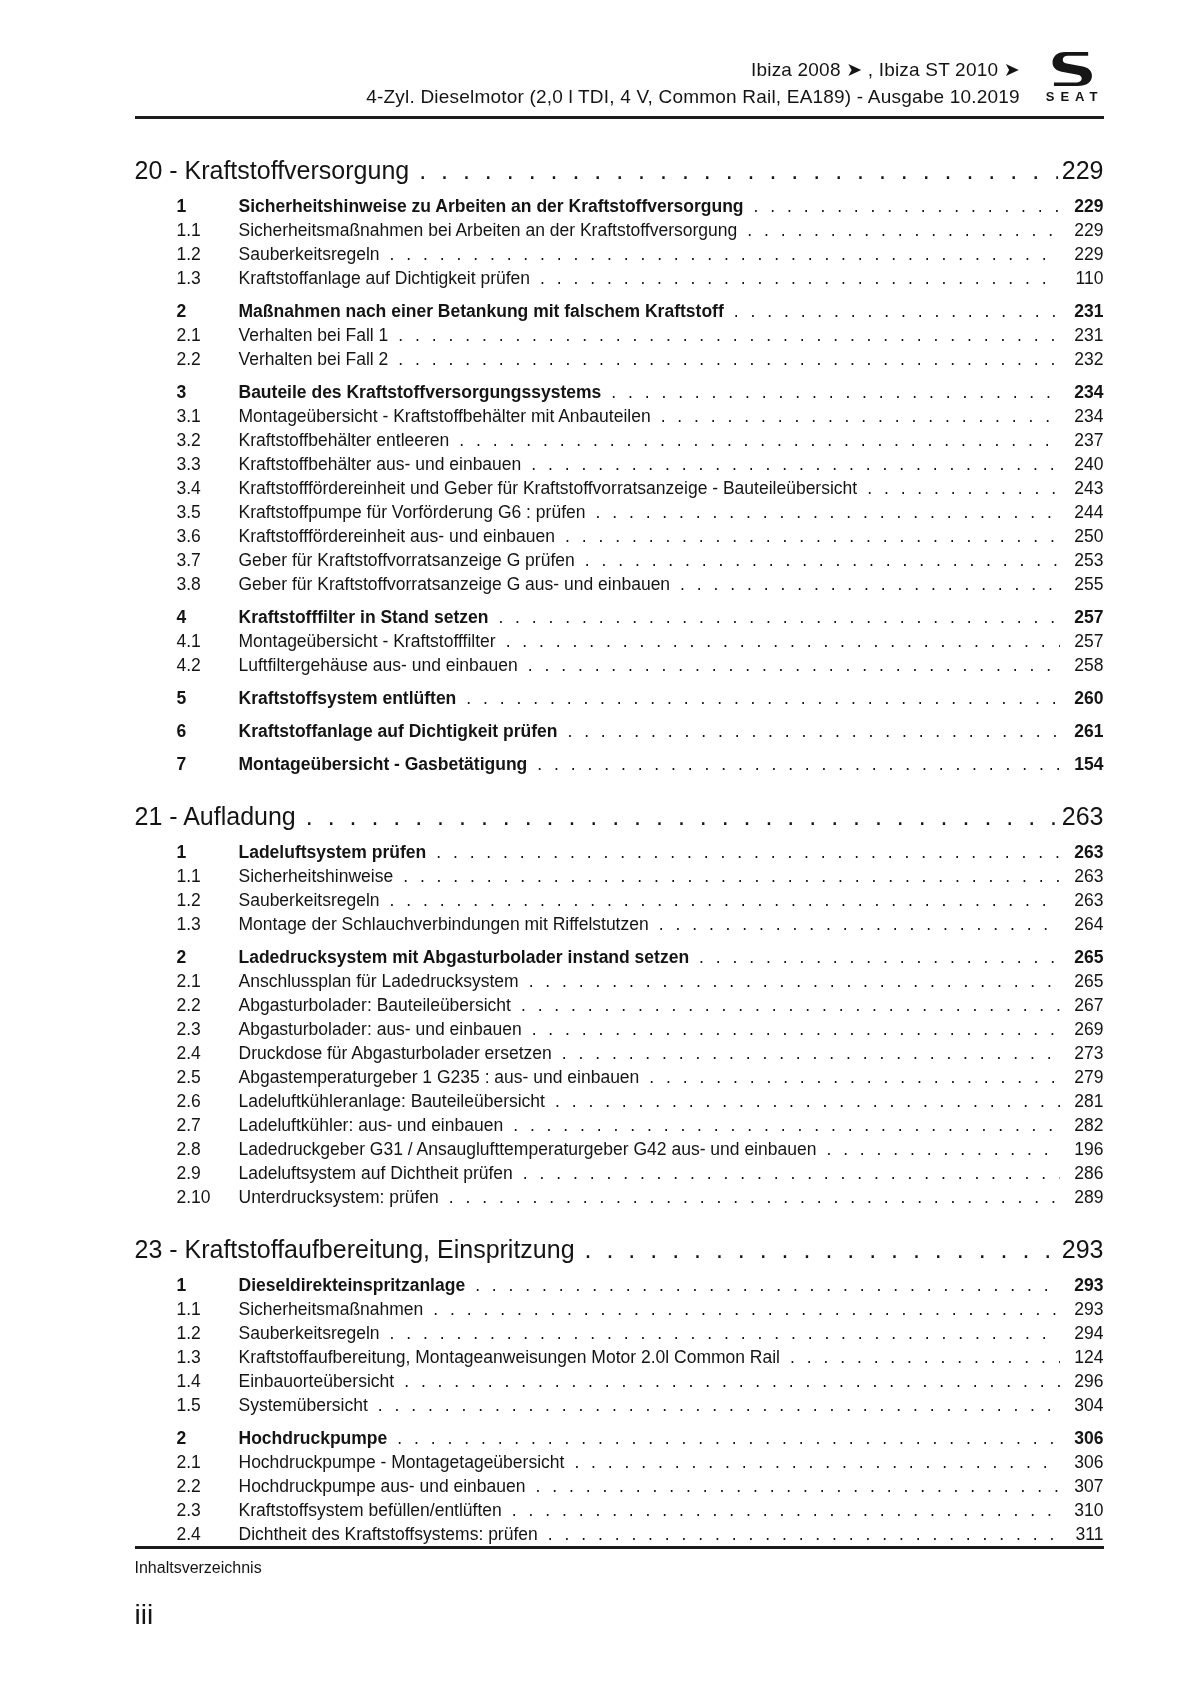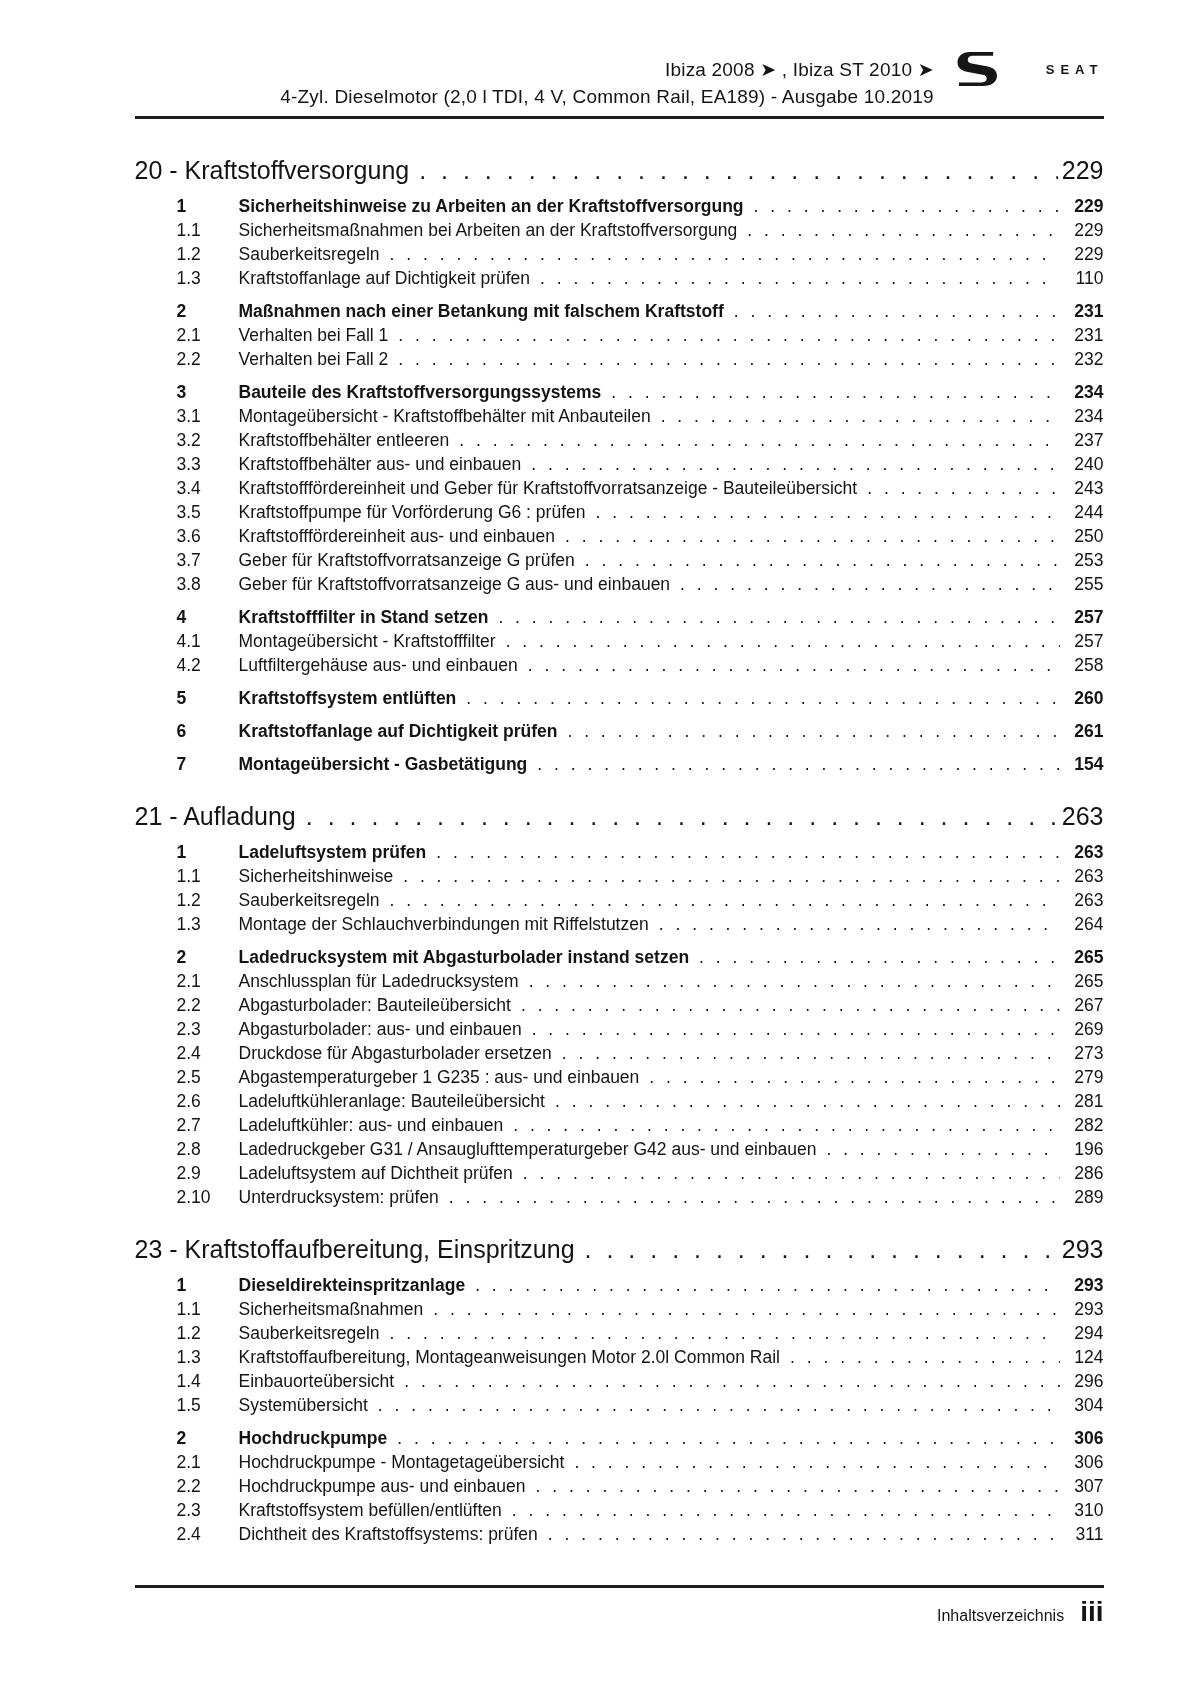--- a/index.html
+++ b/index.html
@@ -11,21 +11,21 @@
     box-sizing:border-box;
     padding:56px 86px 58px 133px;
     display:flex; flex-direction:column;
     font-family:"Liberation Sans","DejaVu Sans",sans-serif;
     color:#141414;
     overflow:hidden;
   }
   
   .hdr { display:flex; justify-content:flex-end; align-items:flex-start; gap:20px; }
   .hdr-text { text-align:right; font-size:19px; line-height:27px; letter-spacing:0.2px; }
-  .logo { display:flex; flex-direction:row; align-items:center; margin-top:-6px;gap:40px; }
+  .logo { display:flex; flex-direction:column; align-items:center; margin-top:-6px; }
   .logo-word { font-size:13px; font-weight:bold; letter-spacing:6px; margin-top:1px; text-indent:6px; }
   .hdr-rule { border-bottom:3px solid #1c1c1c; margin-top:6px; }
   
   .toc { margin-top:36px; }
   .chapter { margin-top:25px; }
   .chapter:first-child { margin-top:0; }
   .row { display:flex; align-items:baseline; }
   .chapter-row { font-size:25px; line-height:30px; margin-bottom:7px; }
   .entry-row { font-size:17.5px; line-height:21px; padding:1.5px 0; margin-left:42px; }
   .entry-row.bold { font-weight:bold; margin-top:9px; }
@@ -34,23 +34,23 @@
   .leader {
     flex:1 1 auto; overflow:hidden; white-space:nowrap;
     letter-spacing:3.5px; margin:0 4px 0 10px;
     font-weight:normal; color:#141414;
   }
   .chapter-row .leader { letter-spacing:4px; }
   .page-num { flex:0 0 auto; min-width:40px; text-align:right; }
   
   .footer { margin-top:auto; }
   .footer-rule { border-bottom:3px solid #1c1c1c; }
-  .footer-line { display:flex; justify-content:flex-end; align-items:baseline; gap:16px; margin-top:10px; }
+  .footer-line { display:flex; justify-content:flex-end; align-items:baseline; gap:24px; margin-top:10px;flex-direction:column; }
   .footer-label { font-size:16px; }
-  .footer-page { font-size:28px; font-weight:bold; line-height:28px; }
+  .footer-page { font-size:28px; font-weight:normal; line-height:28px; }
 </style>
 </head>
 <body>
 
 <div class="page">
 
   <div class="hdr">
     <div class="hdr-text">
       <div>Ibiza 2008 ➤ , Ibiza ST 2010 ➤</div>
       <div>4-Zyl. Dieselmotor (2,0 l TDI, 4 V, Common Rail, EA189) - Ausgabe 10.2019</div>

